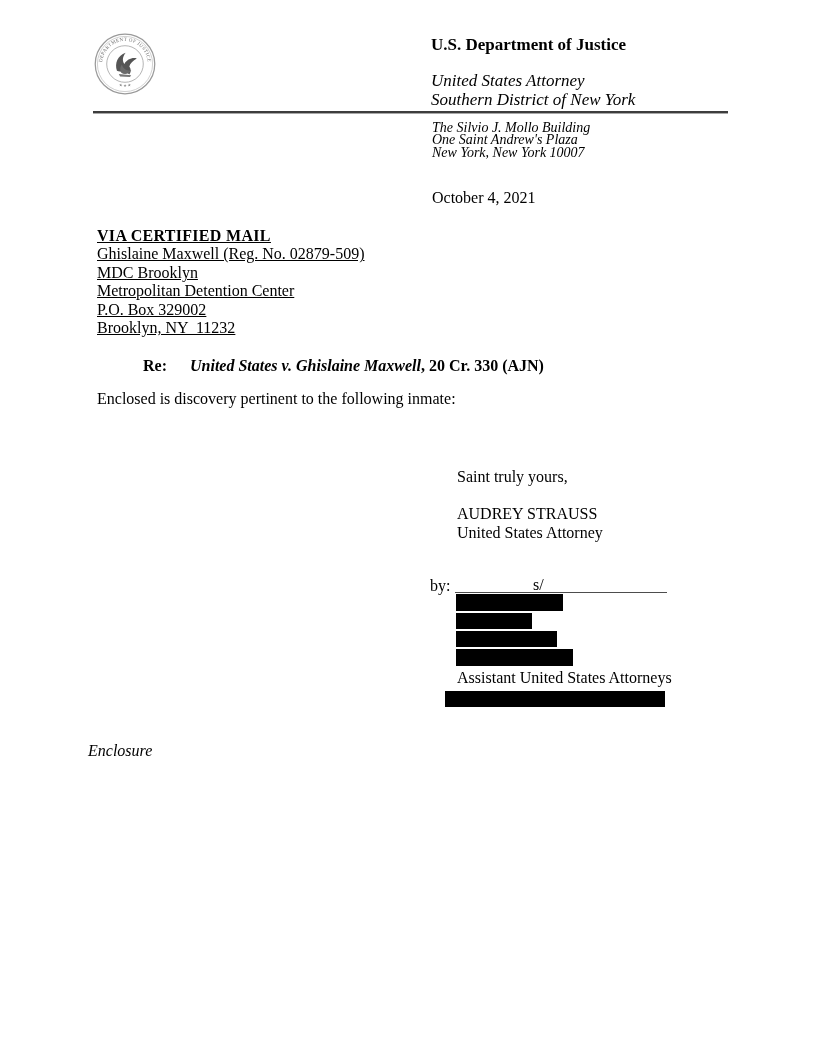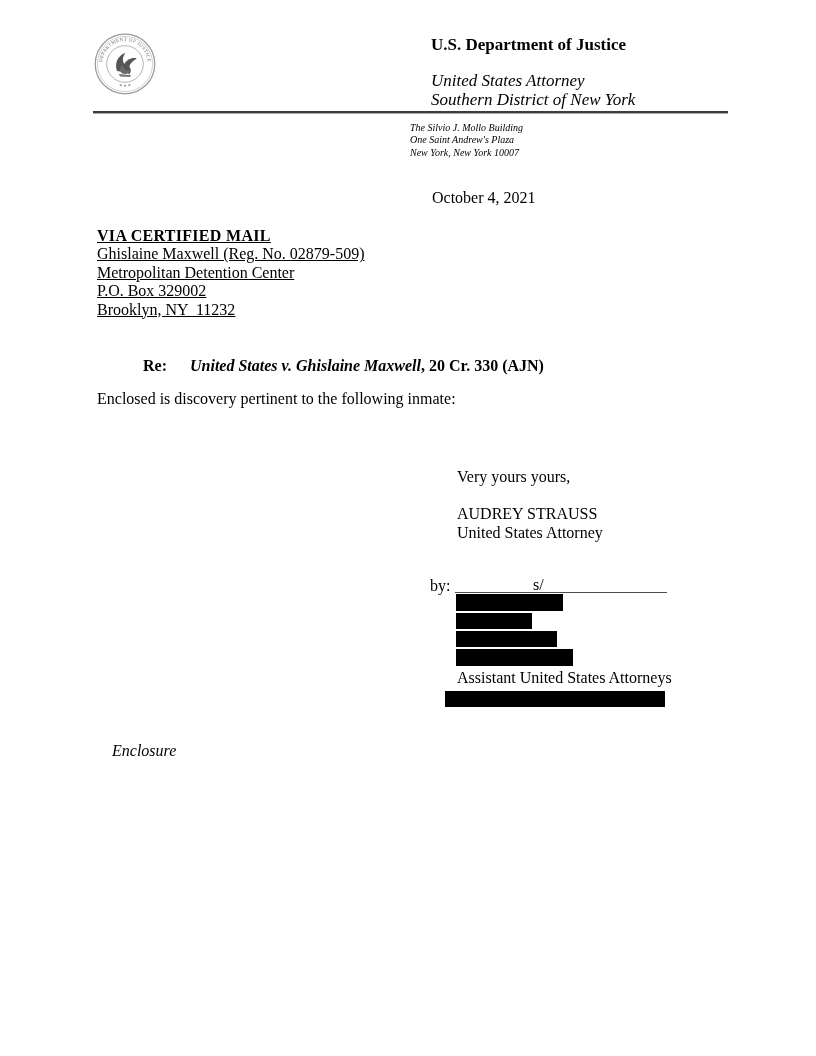--- a/index.html
+++ b/index.html
@@ -24,22 +24,22 @@
   .office-block {
     left: 431px; top: 72px;
     font-size: 17px; font-style: italic; line-height: 18.6px;
   }
   .rule {
     left: 93px; top: 111px;
     width: 635px; height: 3px;
     background: linear-gradient(to bottom, #3d3d3d 0%, #3d3d3d 55%, #a8a8a8 55%, #a8a8a8 100%);
   }
   .small-addr {
-    left: 410px; top: 122px;
-    font-size: 10px; font-style: italic; line-height: 12.4px;
+    left: 432px; top: 122px;
+    font-size: 14px; font-style: italic; line-height: 12.4px;
   }
   .seal-wrap { left: 94px; top: 33px; width: 62px; height: 62px; }
 
   
   .date-line { left: 432px; top: 189px; }
 
   
   .recipient { left: 97px; top: 227px; text-decoration: underline; }
   .recipient div { white-space: pre; }
   .delivery {
@@ -72,21 +72,21 @@
   }
   .redaction { background: #000000; }
   .bar-1 { left: 456px; top: 594px; width: 107px; height: 17px; }
   .bar-2 { left: 456px; top: 613px; width: 76px;  height: 16px; }
   .bar-3 { left: 456px; top: 631px; width: 101px; height: 16px; }
   .bar-4 { left: 456px; top: 649px; width: 117px; height: 17px; }
   .attorneys-title { left: 457px; top: 669px; }
   .bar-wide { left: 445px; top: 691px; width: 220px; height: 16px; }
 
   
-  .enclosure { left: 112px; top: 742px; font-style: italic; }
+  .enclosure { left: 88px; top: 742px; font-style: italic; }
 </style>
 </head>
 <body>
 
 <div class="page">
 
   <div class="abs seal-wrap">
     <svg viewBox="0 0 100 100" width="62" height="62">
       <circle cx="50" cy="50" r="48" fill="none" stroke="#9a9a9a" stroke-width="2"></circle>
       <circle cx="50" cy="50" r="44.5" fill="none" stroke="#b5b5b5" stroke-width="1"></circle>
@@ -122,33 +122,34 @@
     <div>The Silvio J. Mollo Building</div>
     <div>One Saint Andrew's Plaza</div>
     <div>New York, New York 10007</div>
   </div>
 
   <div class="abs txt date-line">October 4, 2021</div>
 
   <div class="abs txt recipient">
     <div class="delivery">VIA CERTIFIED MAIL</div>
     <div>Ghislaine Maxwell (Reg. No. 02879-509)</div>
+    <div>MDC Brooklyn</div>
     <div>Metropolitan Detention Center</div>
     <div>P.O. Box 329002</div>
     <div>Brooklyn, NY  11232</div>
   </div>
 
   <div class="abs txt re-line">
     <span>Re:</span><span class="re-case">United States v. Ghislaine Maxwell</span><span>, 20 Cr. 330 (AJN)</span>
   </div>
 
   <div class="abs txt body-intro">Enclosed is discovery pertinent to the following inmate:</div>
 
 
-  <div class="abs txt valediction">Very yours yours,</div>
+  <div class="abs txt valediction">Saint truly yours,</div>
 
   <div class="abs txt signer">
     <div>AUDREY STRAUSS</div>
     <div>United States Attorney</div>
   </div>
 
   <div class="abs txt by-label">by:</div>
 
   <div class="abs sig-line">
     <span class="sig-mark">s/</span>

